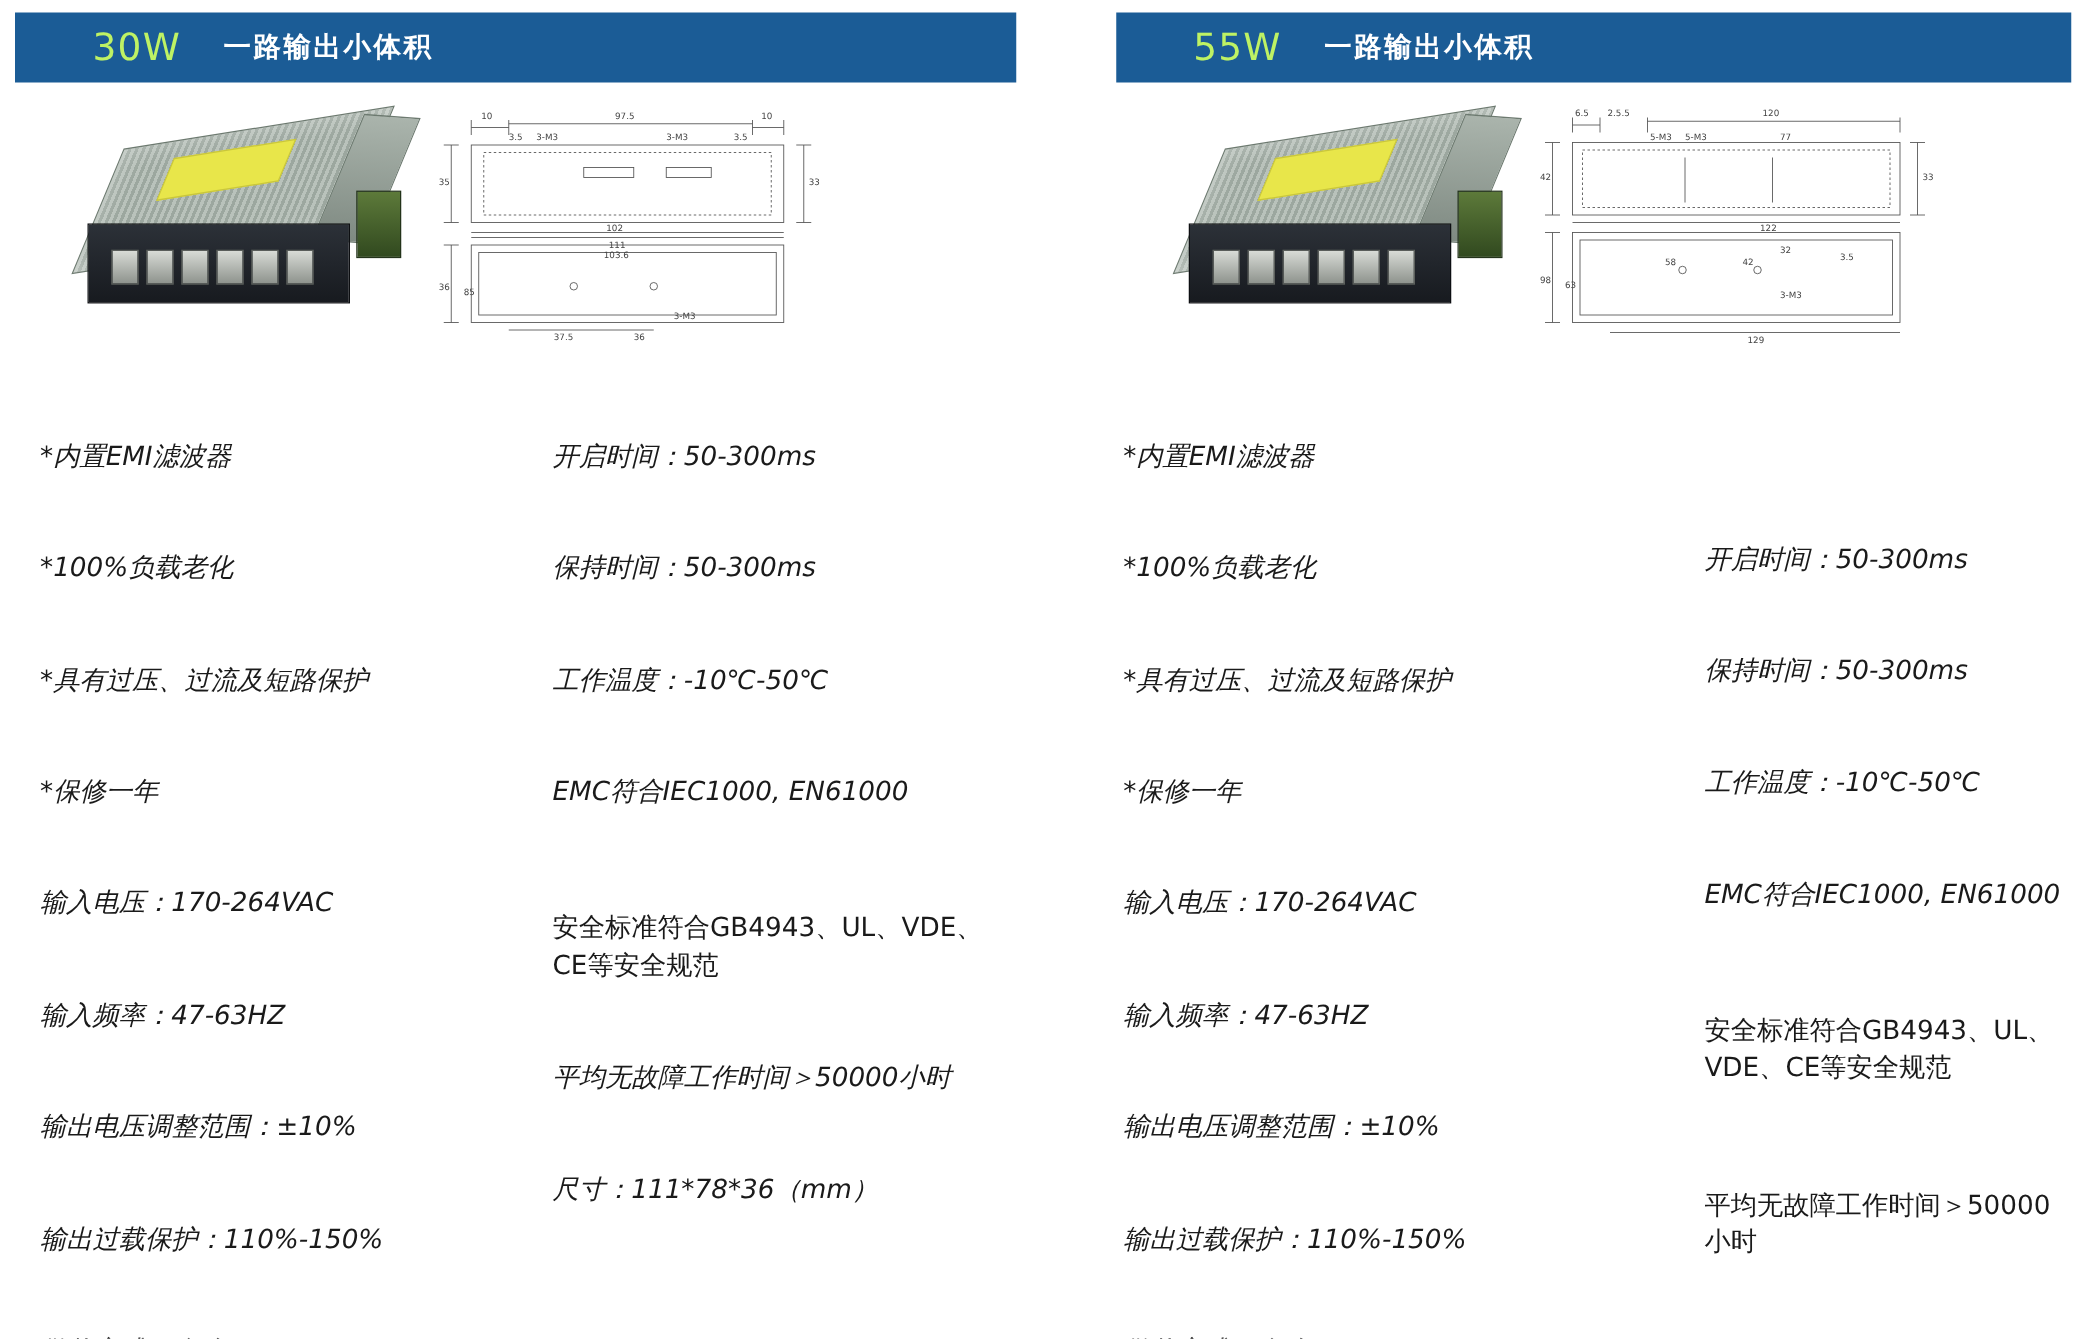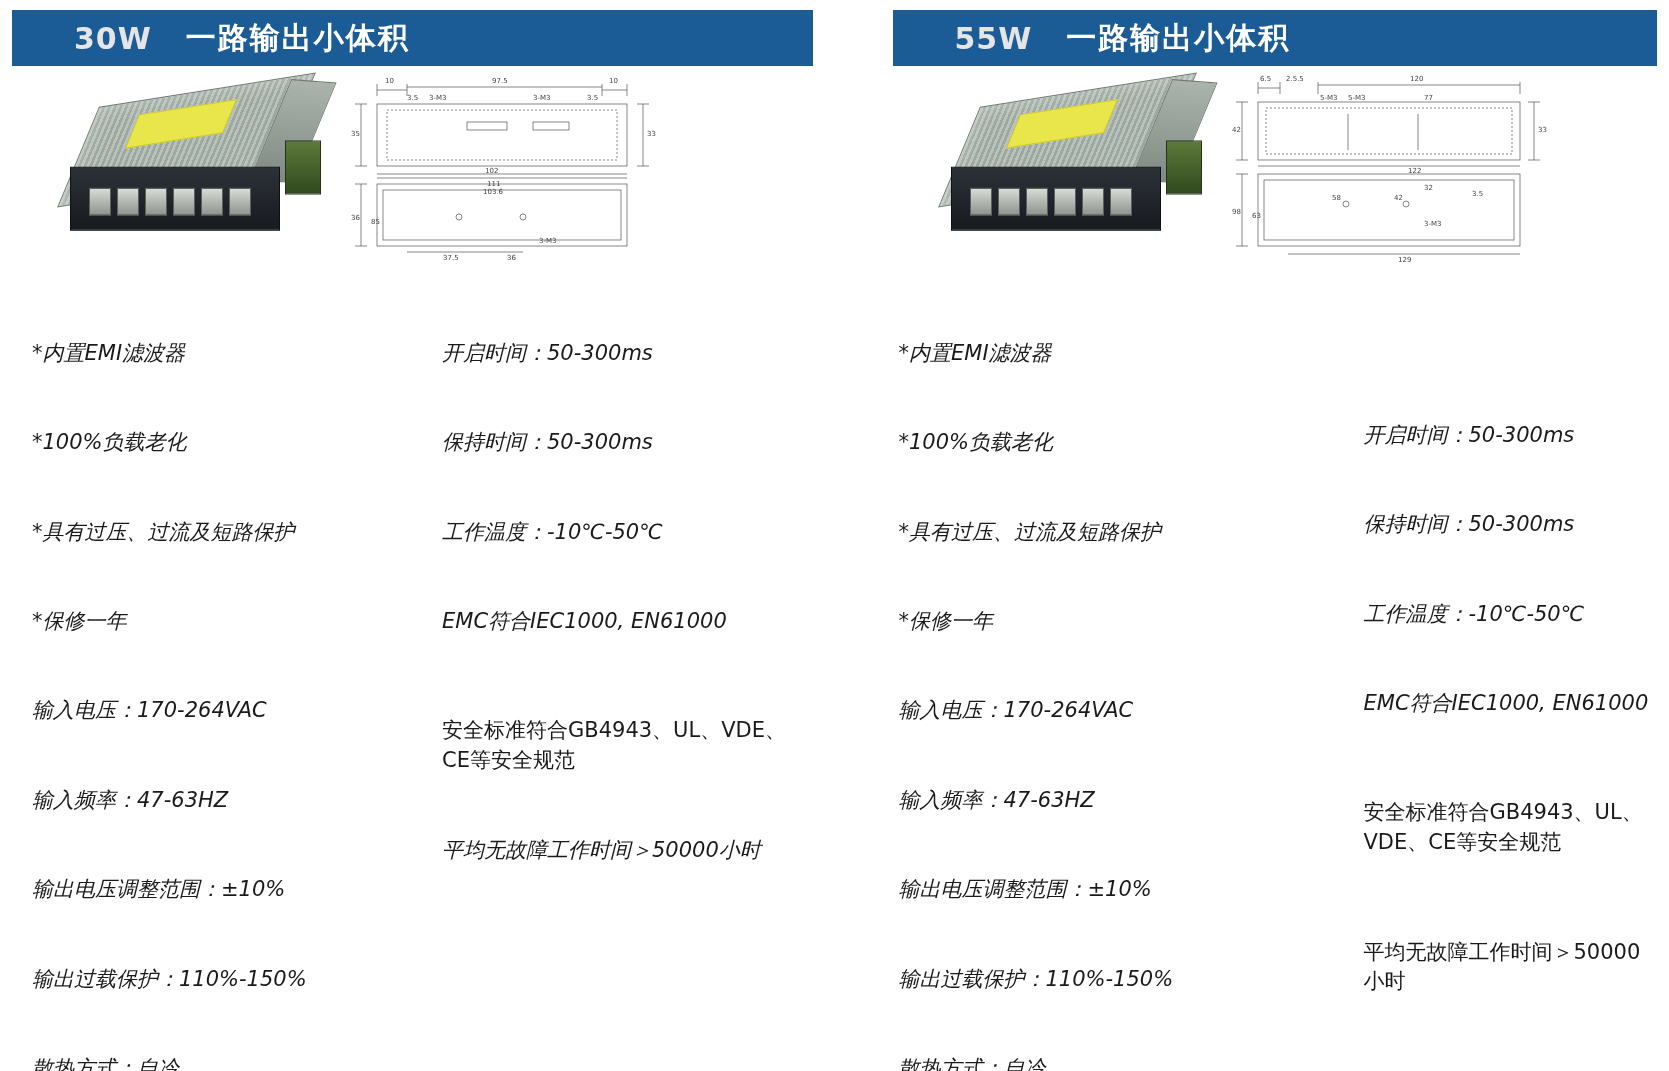--- a/index.html
+++ b/index.html
@@ -33,40 +33,40 @@
   
   .header-bar {
     background: #1b5c96;
     height: 56px;
     display: flex;
     align-items: center;
     padding-left: 62px;
     box-sizing: border-box;
   }
   .header-bar .watt {
-    color: #e5e5e5;
+    color: #bef264;
     font-size: 30px;
-    font-weight: bold;
+    font-weight: normal;
     letter-spacing: 1px;
     font-family: "DejaVu Sans", sans-serif;
   }
   .header-bar .htitle {
     color: #ffffff;
-    font-size: 30px;
+    font-size: 22px;
     font-weight: bold;
     margin-left: 34px;
     letter-spacing: 2px;
     font-family: "DejaVu Sans", sans-serif;
   }
 
   
   .img-row {
     display: flex;
     align-items: flex-start;
-    margin-top: 8px;
+    margin-top: 20px;
     height: 195px;
   }
   .photo {
     width: 285px;
     height: 185px;
     position: relative;
     margin-left: 40px;
   }
   .psu {
     position: absolute;
@@ -265,20 +265,21 @@
         
         
       </div>
       <div class="spec-col b">
         <div class="line">开启时间：50-300ms</div>
         <div class="line">保持时间：50-300ms</div>
         <div class="line">工作温度：-10℃-50℃</div>
         <div class="line">EMC符合IEC1000, EN61000</div>
         <div class="wrap">安全标准符合GB4943、UL、VDE、CE等安全规范</div>
         <div class="line">平均无故障工作时间＞50000小时</div>
+        <div class="line">尺寸：111*78*36（mm）</div>
       </div>
     </div>
 
   </div>
 
   <div class="panel right">
 
     <div class="header-bar">
       <span class="watt">55W</span>
       <span class="htitle">一路输出小体积</span>

